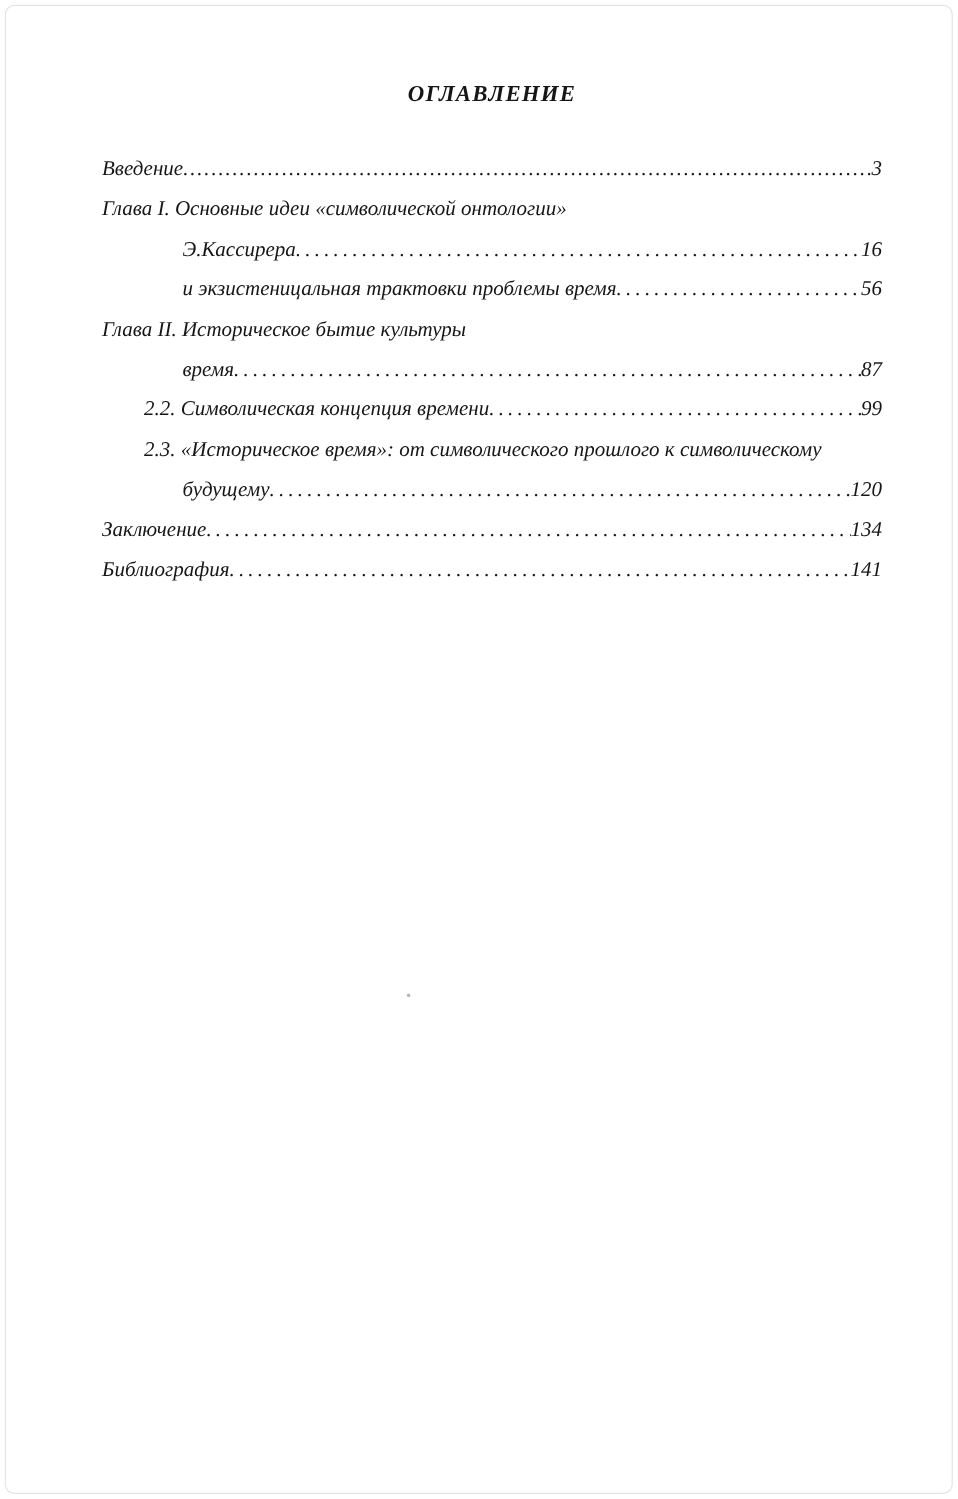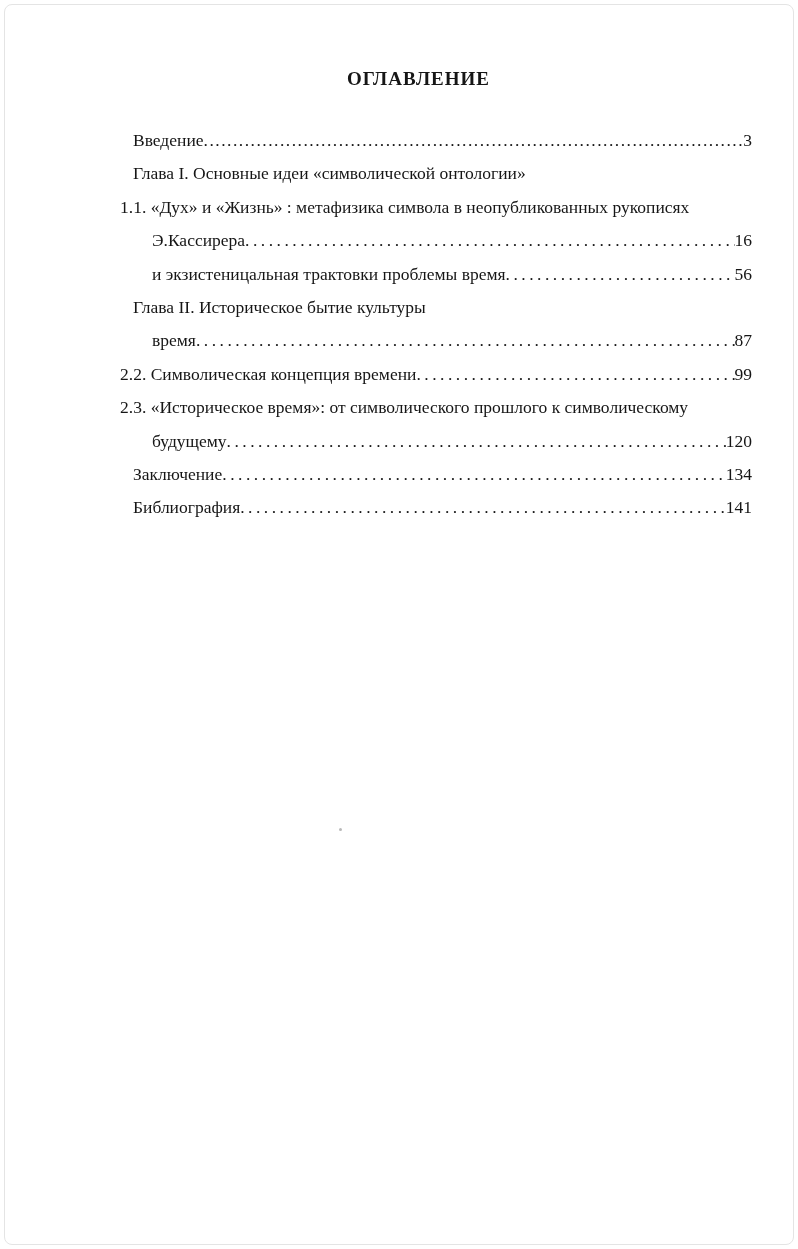--- a/index.html
+++ b/index.html
@@ -18,41 +18,42 @@
   .scan-frame {
     position: absolute;
     inset: 4px;
     border: 1px solid #e4e4e4;
     border-radius: 8px;
     pointer-events: none;
   }
   .page {
     position: absolute;
     inset: 0;
-    padding: 68px 46px 0 85px;
+    padding: 68px 63px 0 85px;
     box-sizing: border-box;
+    font-style: italic;
   }
   .doc-title {
     text-align: center;
     font-weight: bold;
     font-size: 19px;
     letter-spacing: 1px;
     margin: 0 0 0 0;
   }
   .toc {
     margin-top: 40px;
   }
   .toc-line {
     display: flex;
     align-items: baseline;
     height: 33.4px;
     font-size: 17.5px;
     white-space: nowrap;
   }
-  .toc-line.indent-0 { padding-left: 0; margin-left: 48px; }
+  .toc-line.indent-0 { padding-left: 0; }
   .toc-line.indent-1 { padding-left: 35px; }
   .toc-line.indent-2 { padding-left: 67px; }
   .toc-text {
     flex: 0 0 auto;
   }
   .leader {
     flex: 1 1 auto;
     overflow: hidden;
     white-space: nowrap;
     min-width: 0;
@@ -80,23 +81,20 @@
 <div class="page">
   <h1 class="doc-title">ОГЛАВЛЕНИЕ</h1>
   <div class="toc">
       <div class="toc-line indent-0">
         <span class="toc-text">Введение</span>
         <span class="leader leader-fine">............................................................................................................................................................................................................................................................................................................</span>
         <span class="toc-page">3</span>
       </div>
       <div class="toc-line indent-0">
         <span class="toc-text">Глава I. Основные идеи «символической онтологии»</span>
-      </div>
-      <div class="toc-line indent-1">
-        <span class="toc-text">1.1. «Дух» и «Жизнь» : метафизика символа в неопубликованных рукописях</span>
       </div>
       <div class="toc-line indent-2">
         <span class="toc-text">Э.Кассирера</span>
         <span class="leader leader-spaced">............................................................................................................................................................................................................................................................................................................</span>
         <span class="toc-page">16</span>
       </div>
       <div class="toc-line indent-2">
         <span class="toc-text">и экзистеницальная трактовки проблемы время</span>
         <span class="leader leader-spaced">............................................................................................................................................................................................................................................................................................................</span>
         <span class="toc-page">56</span>

